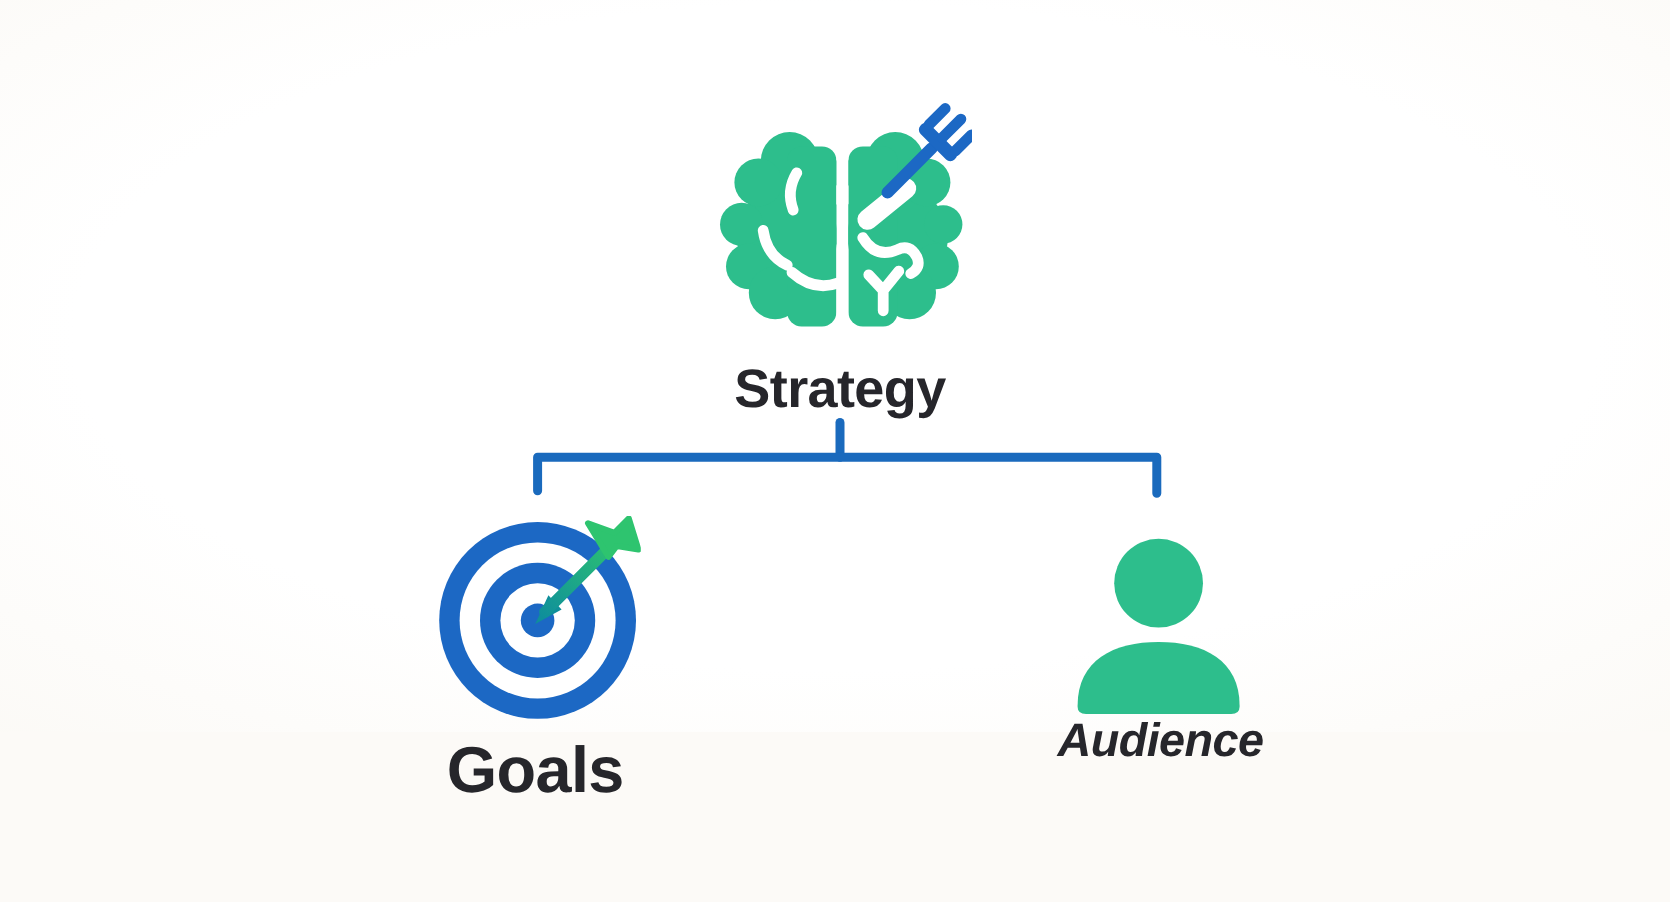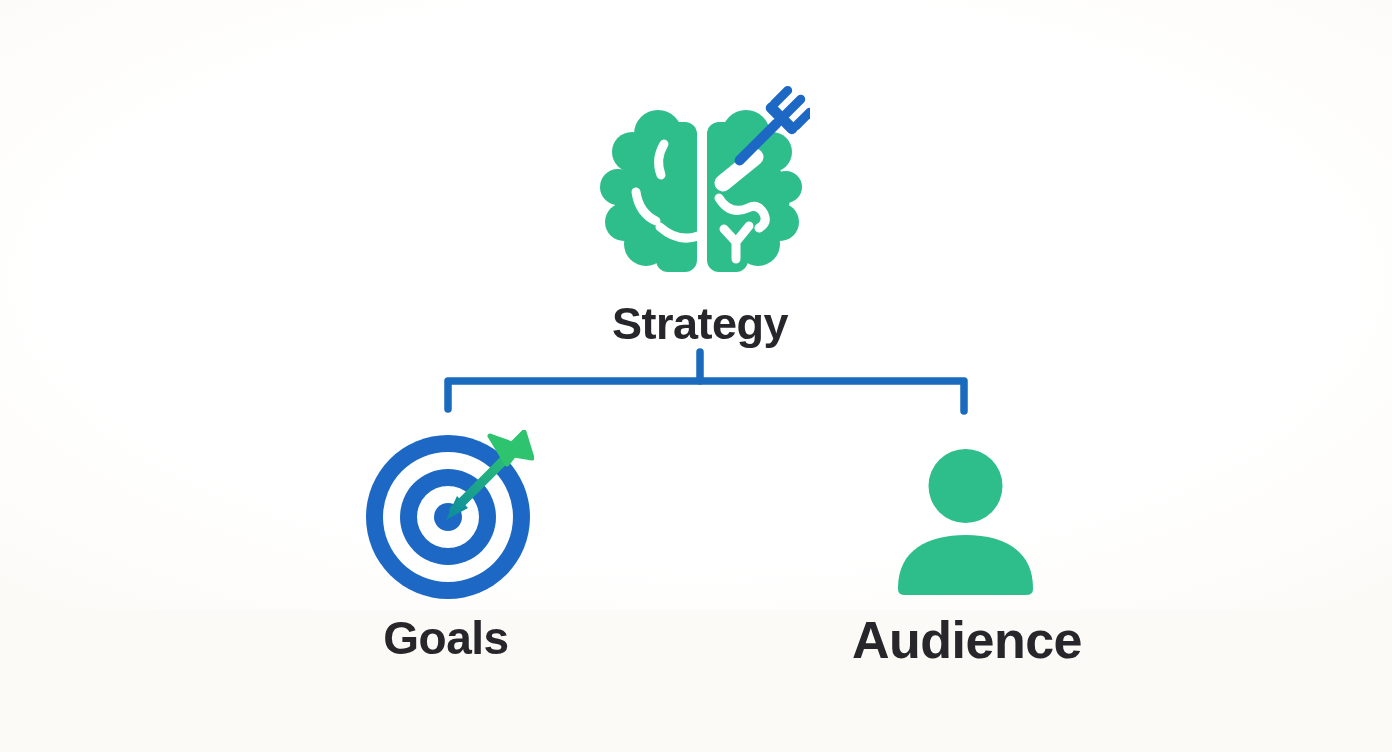--- a/index.html
+++ b/index.html
@@ -26,22 +26,22 @@
   .node-label {
     position: absolute;
     font-weight: bold;
     color: var(--text, #26262B);
     line-height: 1;
     text-align: center;
     letter-spacing: -0.5px;
     white-space: nowrap;
   }
   #strategy-label { left: 550px; top: 301px; width: 300px; font-size: 45px; }
-  #goals-label    { left: 296px; top: 615px; width: 300px; font-size: 46px; }
-  #audience-label { left: 817px; top: 614px; width: 300px; font-size: 52px; }
+  #goals-label    { left: 296px; top: 615px; width: 300px; font-size: 54px; }
+  #audience-label { left: 817px; top: 598px; width: 300px; font-size: 39px; font-style: italic; }
 
   
   .fill-green { fill: var(--green, #2DBE8C); }
   .fill-blue  { fill: var(--blue, #1C68C4); }
   .fill-teal  { fill: var(--arrow-teal, #0F8F9B); }
   .fill-fletch{ fill: var(--arrow-green, #2EC46F); }
   .fill-white { fill: #FFFFFF; }
   .gyri {
     fill: none;
     stroke: #FFFFFF;

